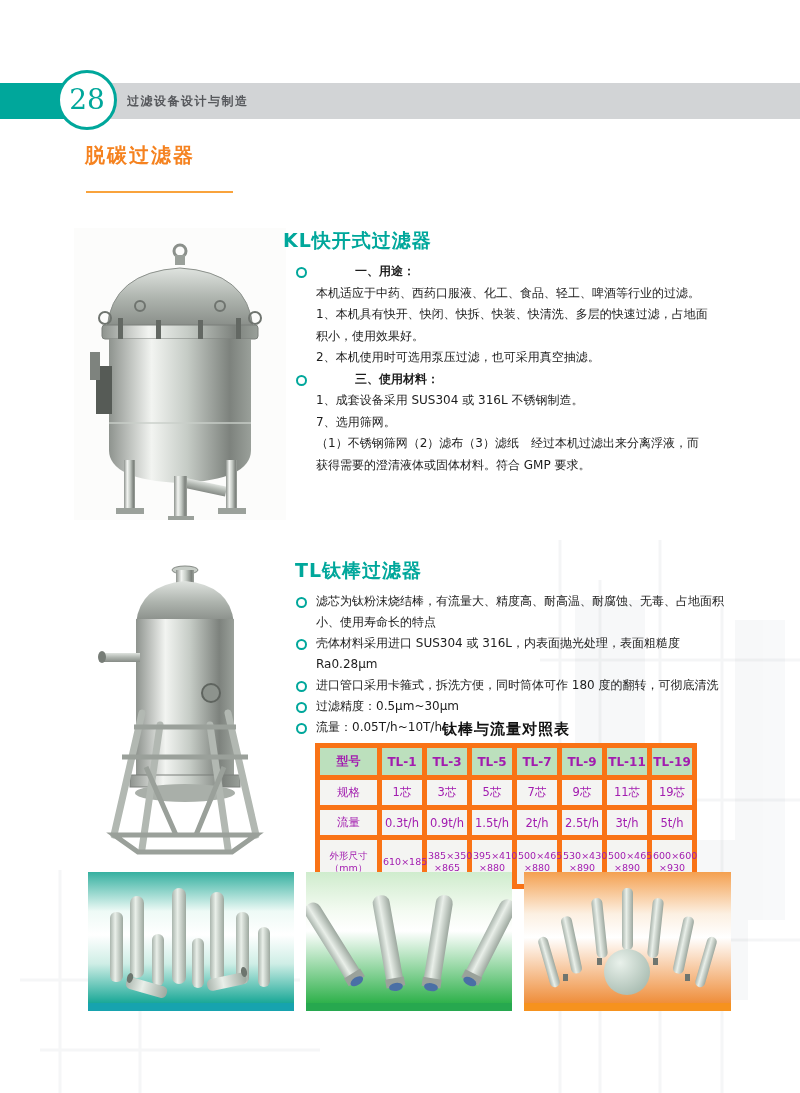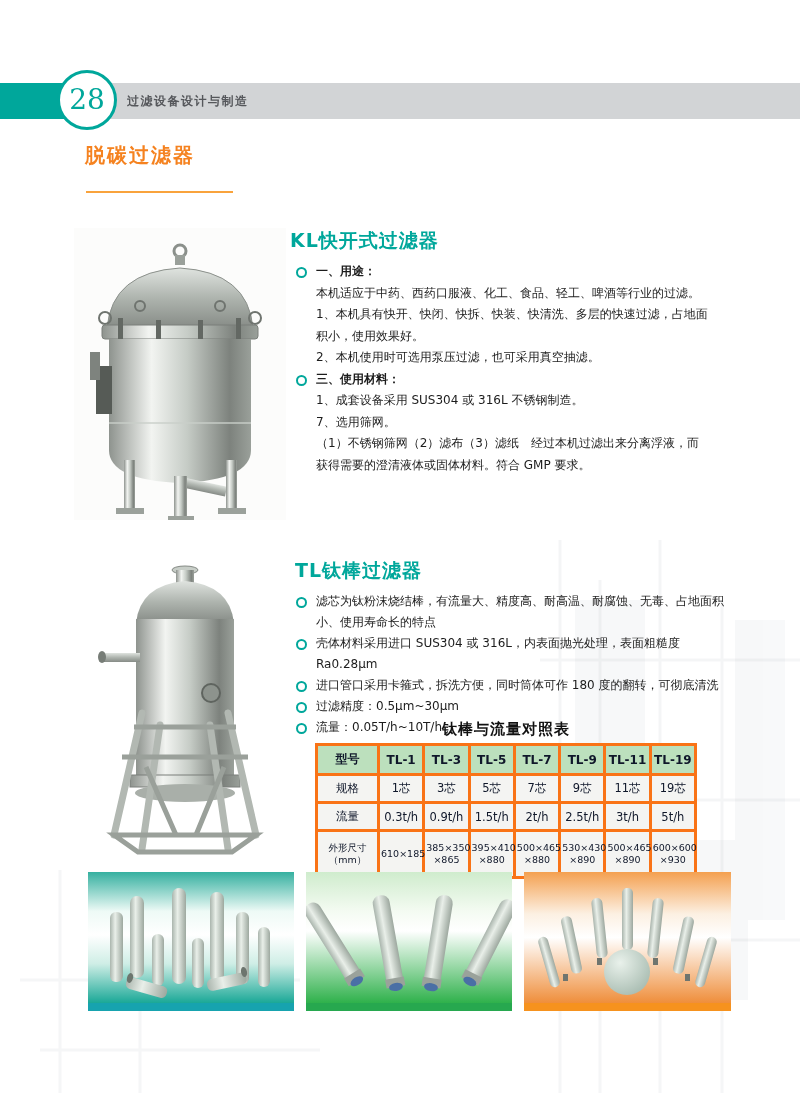--- a/index.html
+++ b/index.html
@@ -20,43 +20,43 @@
                font-family:"DejaVu Serif",serif;font-size:28px;color:var(--teal);z-index:3;}
 
   
   .page-title{position:absolute;left:85px;top:142px;margin:0;font-size:20px;font-weight:bold;
               color:var(--orange);letter-spacing:2px;}
   .title-underline{position:absolute;left:86px;top:191px;width:147px;height:2px;background:#f9a33c;}
 
   
   .section-heading{position:absolute;margin:0;font-size:19px;font-weight:bold;color:var(--teal);
                    letter-spacing:1px;z-index:2;}
-  .kl-heading{left:290px;top:228px;}
+  .kl-heading{left:283px;top:228px;}
   .tl-heading{left:295px;top:558px;}
 
   .kl-photo{position:absolute;left:74px;top:228px;width:212px;height:292px;background:#fcfcfb;z-index:2;}
   .tl-photo{position:absolute;left:84px;top:553px;width:202px;height:302px;z-index:2;}
 
   .feature-list{position:absolute;font-size:12px;color:#1c1c1c;z-index:2;}
   .kl-list{left:295px;top:261px;width:414px;}
   .tl-list{left:295px;top:591px;width:436px;}
   .tx-line{position:relative;padding-left:21px;line-height:21.5px;}
   .tl-list .tx-line{line-height:21px;}
-  .tx-line.bold .line-text{font-weight:bold;}
+  .tx-line.bold .line-text{font-weight:bold;margin-left:39px;}
   .bullet{display:none;}
   .has-bullet>.bullet{display:block;position:absolute;left:1px;top:6px;width:7px;height:7px;
                       border:2.5px solid var(--teal);border-radius:50%;background:#fff;}
 
   
   .table-title{position:absolute;left:315px;top:720px;width:382px;text-align:center;
                font-size:15px;font-weight:bold;color:#111;letter-spacing:1px;z-index:2;}
   .flow-table{position:absolute;left:315px;top:743px;width:382px;border-collapse:collapse;
               table-layout:fixed;z-index:2;border-top:3px solid #141414;}
-  .flow-table th,.flow-table td{border:3px solid #f97316;text-align:center;vertical-align:middle;
-              padding:0 1px;color:#0f172a;background:#f4f4f2;}
+  .flow-table th,.flow-table td{border:5px solid #f97316;text-align:center;vertical-align:middle;
+              padding:0 1px;color:#a21caf;background:#f4f4f2;}
   .flow-table thead th{background:var(--tblgreen);font-weight:bold;font-size:12px;height:27px;}
   .flow-table tbody tr:nth-child(1) td,.flow-table tbody tr:nth-child(2) td{height:25px;font-size:11.5px;}
   .flow-table tbody tr:nth-child(3) td{height:44px;font-size:9.5px;line-height:12px;}
   .flow-table td.row-label{font-size:11.5px;}
 
   
   .tl-zone{position:absolute;left:0;top:540px;width:800px;height:553px;z-index:1;}
 
   
   .product-photo{position:absolute;top:872px;z-index:2;}

